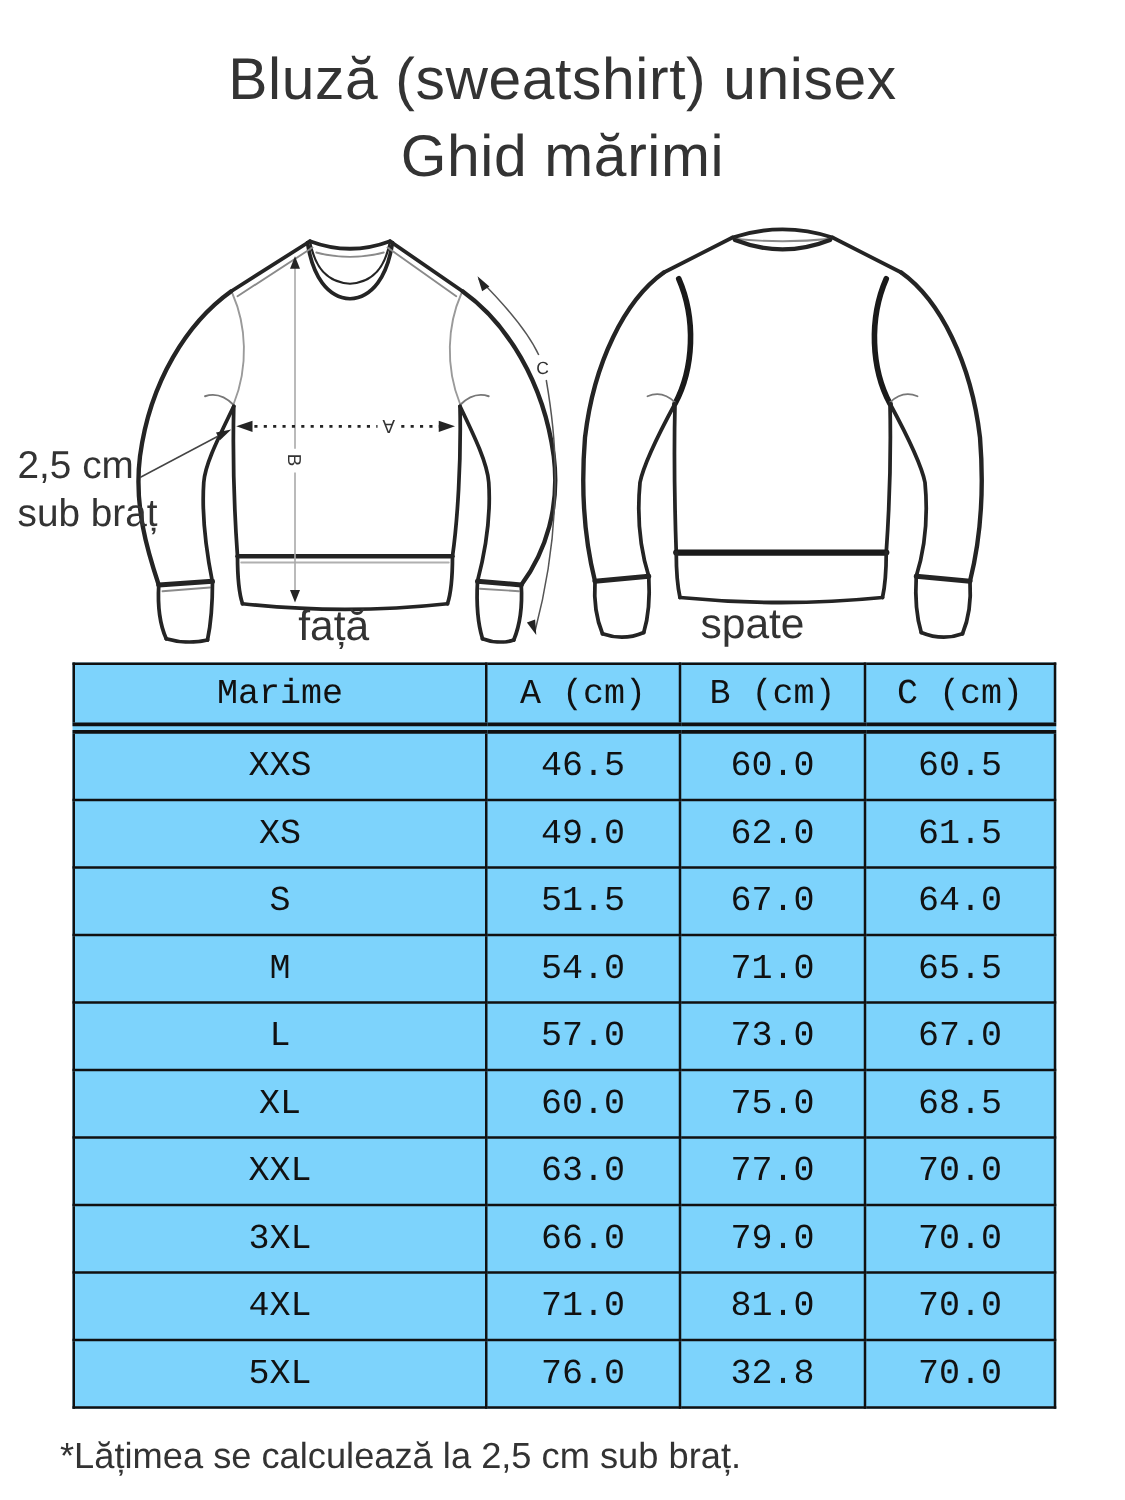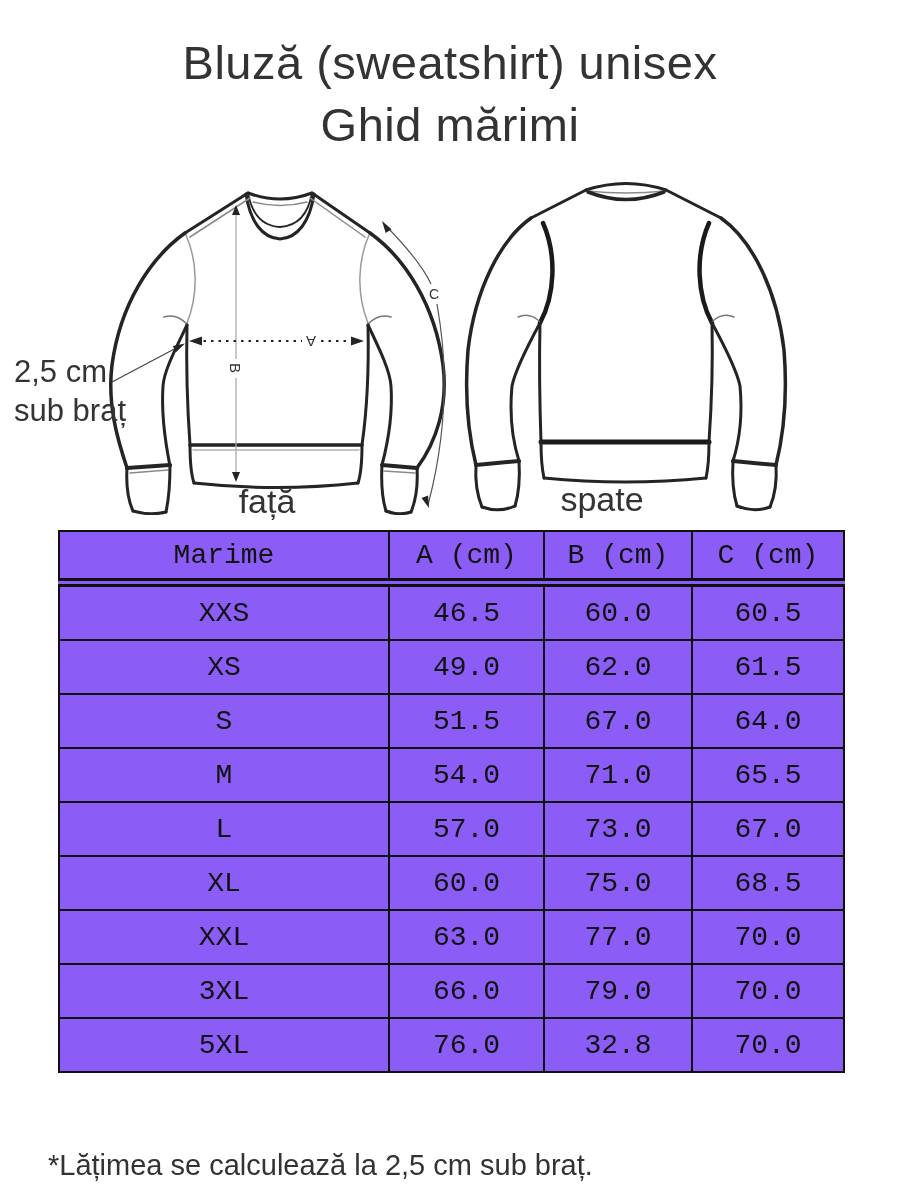--- a/index.html
+++ b/index.html
@@ -19,21 +19,21 @@
     position:absolute;left:14px;top:352px;font-size:31px;line-height:39px;
     font-weight:300;color:#333;
   }
   .view-label{
     position:absolute;width:150px;text-align:center;font-size:34px;font-weight:400;color:#333;
   }
   .front-label{left:192px;top:482px;}
   .back-label{left:527px;top:480px;}
   table.size-table{
     position:absolute;left:58px;top:530px;width:785px;
-    border-collapse:collapse;table-layout:fixed;background:#8b5cf6;
+    border-collapse:collapse;table-layout:fixed;background:#7dd3fc;
     font-family:"Liberation Mono","DejaVu Sans Mono",monospace;color:#111;
   }
   table.size-table th,table.size-table td{
     border:2.5px solid #101010;text-align:center;padding:0;font-weight:normal;
   }
   table.size-table th{font-size:28px;height:46px;border-bottom:9px double #101010;}
   table.size-table td{font-size:28px;height:52px;text-align:center;}
   col.c-size{width:330px;}col.c-a{width:155px;}col.c-b{width:148px;}col.c-c{width:152px;}
   .footnote{
     position:absolute;left:48px;top:1149px;font-size:29px;font-weight:300;color:#333;
@@ -227,20 +227,26 @@
         <td>77.0</td>
         <td>70.0</td>
       </tr>
       <tr>
         <td>3XL</td>
         <td>66.0</td>
         <td>79.0</td>
         <td>70.0</td>
       </tr>
       <tr>
+        <td>4XL</td>
+        <td>71.0</td>
+        <td>81.0</td>
+        <td>70.0</td>
+      </tr>
+      <tr>
         <td>5XL</td>
         <td>76.0</td>
         <td>32.8</td>
         <td>70.0</td>
       </tr>
     </tbody>
   </table>
 
   <div class="footnote">*Lățimea se calculează la 2,5 cm sub braț.</div>
 

